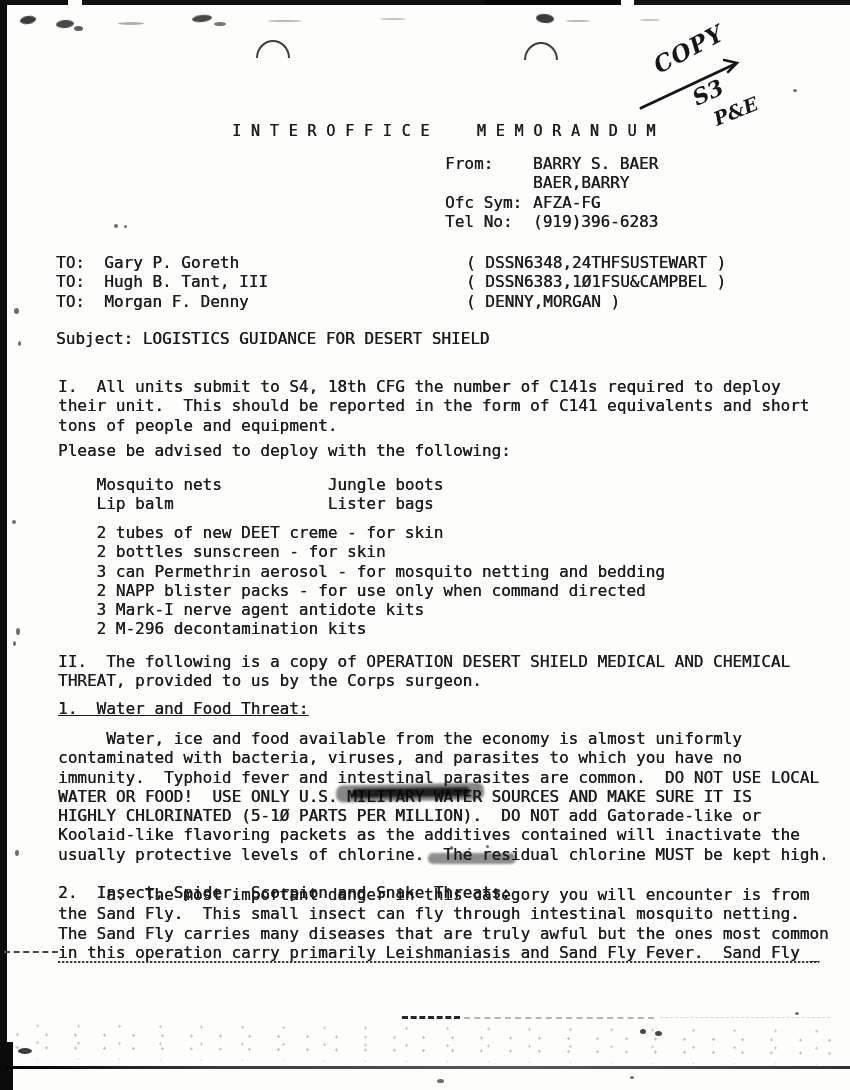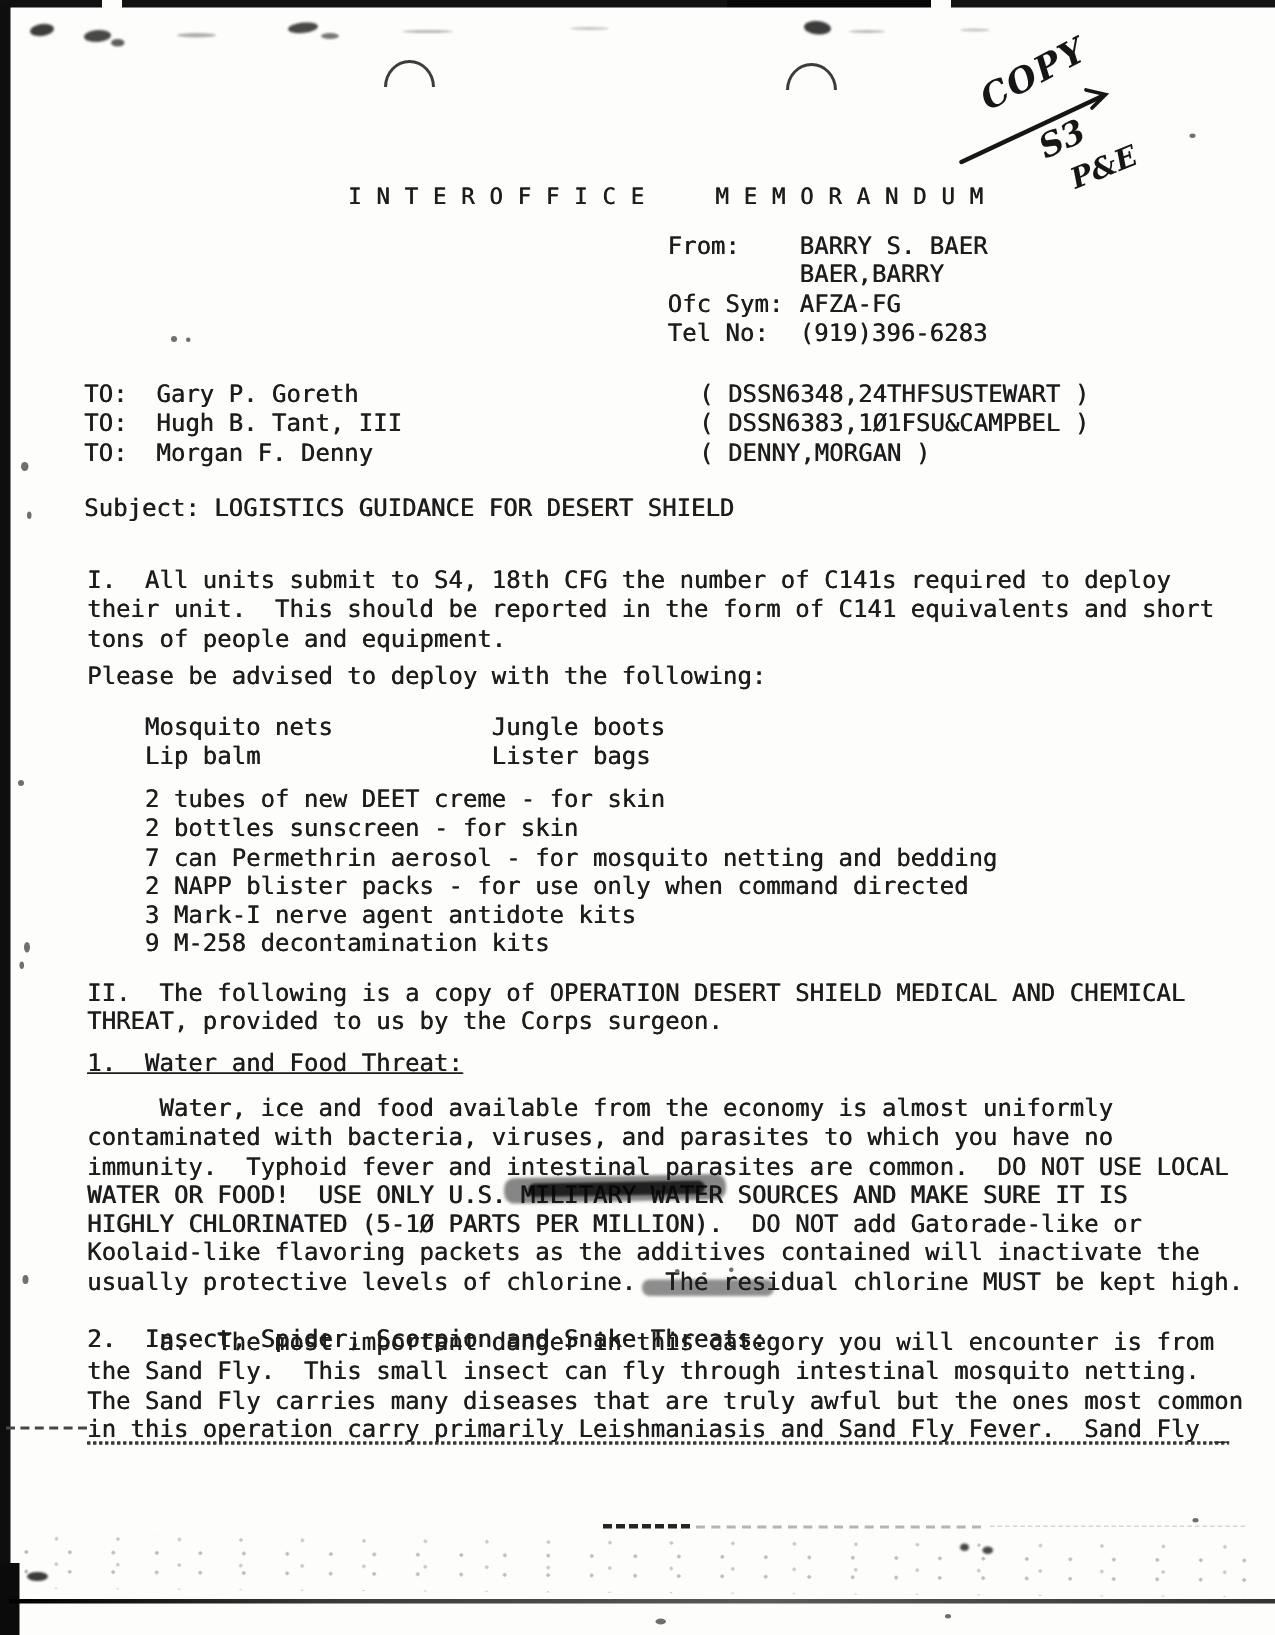--- a/index.html
+++ b/index.html
@@ -125,24 +125,24 @@
       <div class="para" style="top: 441px;">
         <div class="line">Please be advised to deploy with the following:</div>
       </div>
       <div class="para" style="top: 475px;">
         <div class="line">    Mosquito nets           Jungle boots</div>
         <div class="line">    Lip balm                Lister bags</div>
       </div>
       <div class="para" style="top: 523px;">
         <div class="line">    2 tubes of new DEET creme - for skin</div>
         <div class="line">    2 bottles sunscreen - for skin</div>
-        <div class="line">    7 can Permethrin aerosol - for mosquito netting and bedding</div>
+        <div class="line">    3 can Permethrin aerosol - for mosquito netting and bedding</div>
         <div class="line">    2 NAPP blister packs - for use only when command directed</div>
         <div class="line">    3 Mark-I nerve agent antidote kits</div>
-        <div class="line">    9 M-258 decontamination kits</div>
+        <div class="line">    2 M-296 decontamination kits</div>
       </div>
       <div class="para" style="top: 652px;">
         <div class="line">II.  The following is a copy of OPERATION DESERT SHIELD MEDICAL AND CHEMICAL</div>
         <div class="line">THREAT, provided to us by the Corps surgeon.</div>
       </div>
       <div class="para" style="top: 699px; text-decoration: underline;">
         <div class="line">1.  Water and Food Threat:</div>
       </div>
       <div class="para" style="top: 729px;">
         <div class="line">     Water, ice and food available from the economy is almost uniformly</div>

